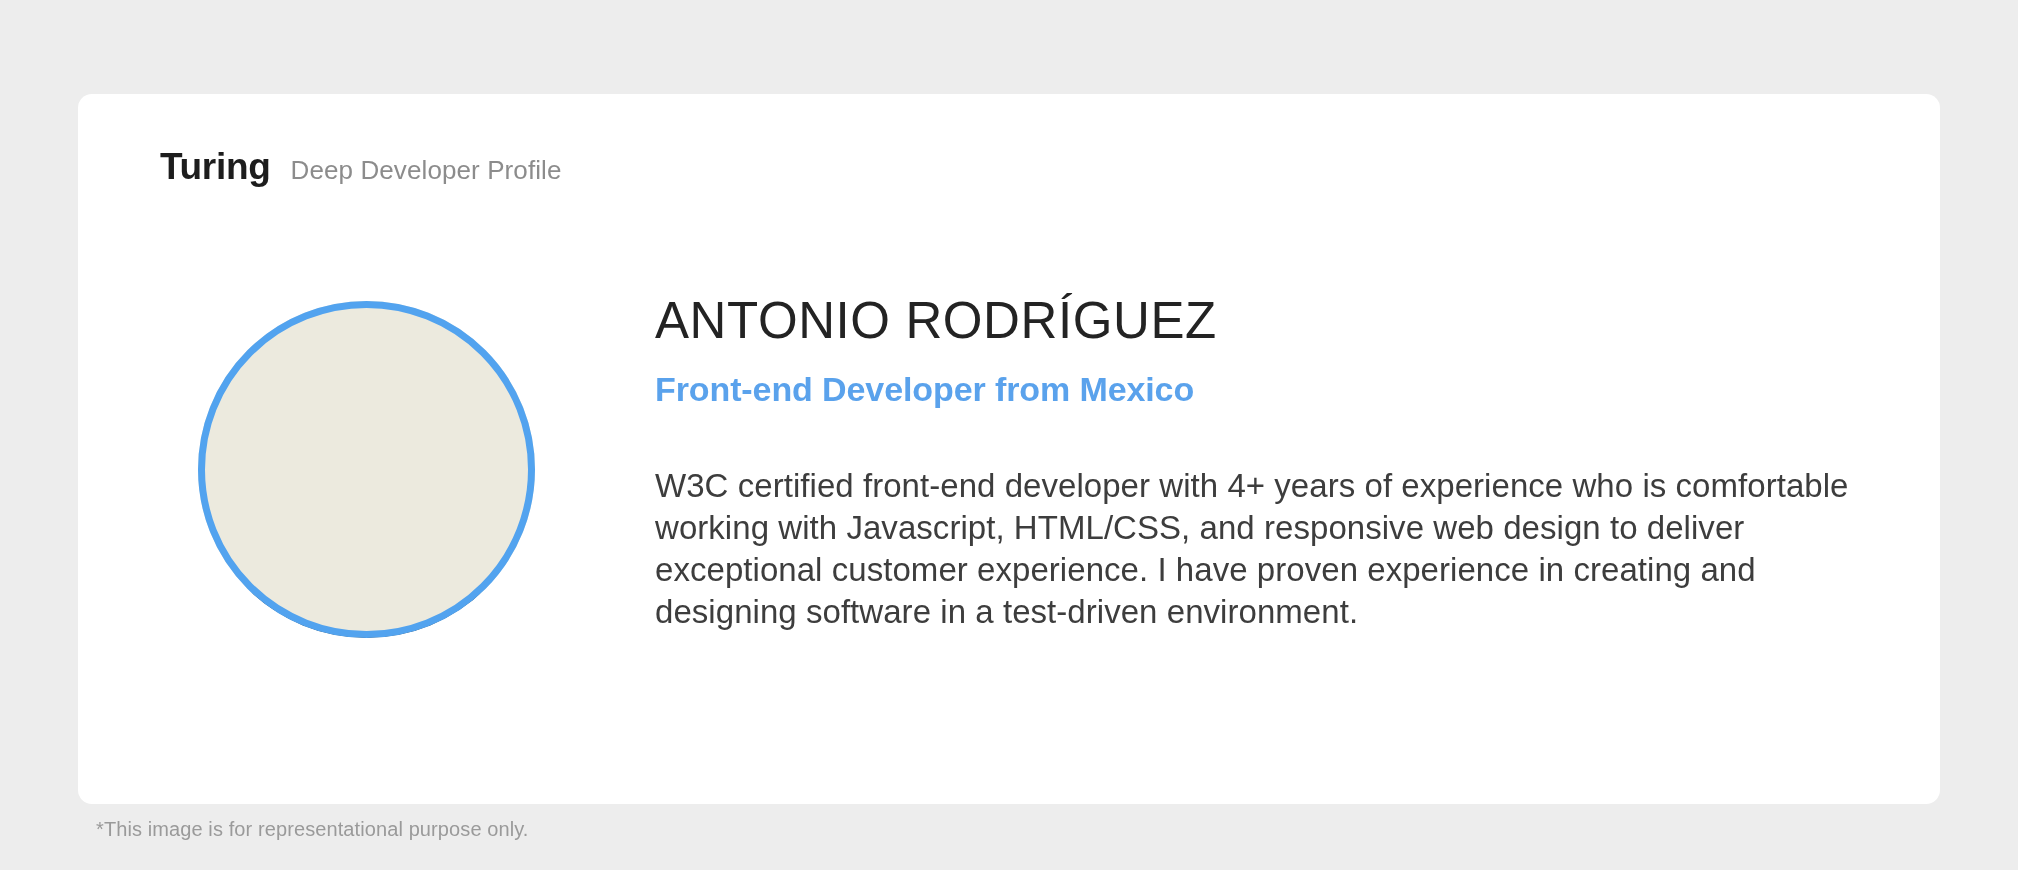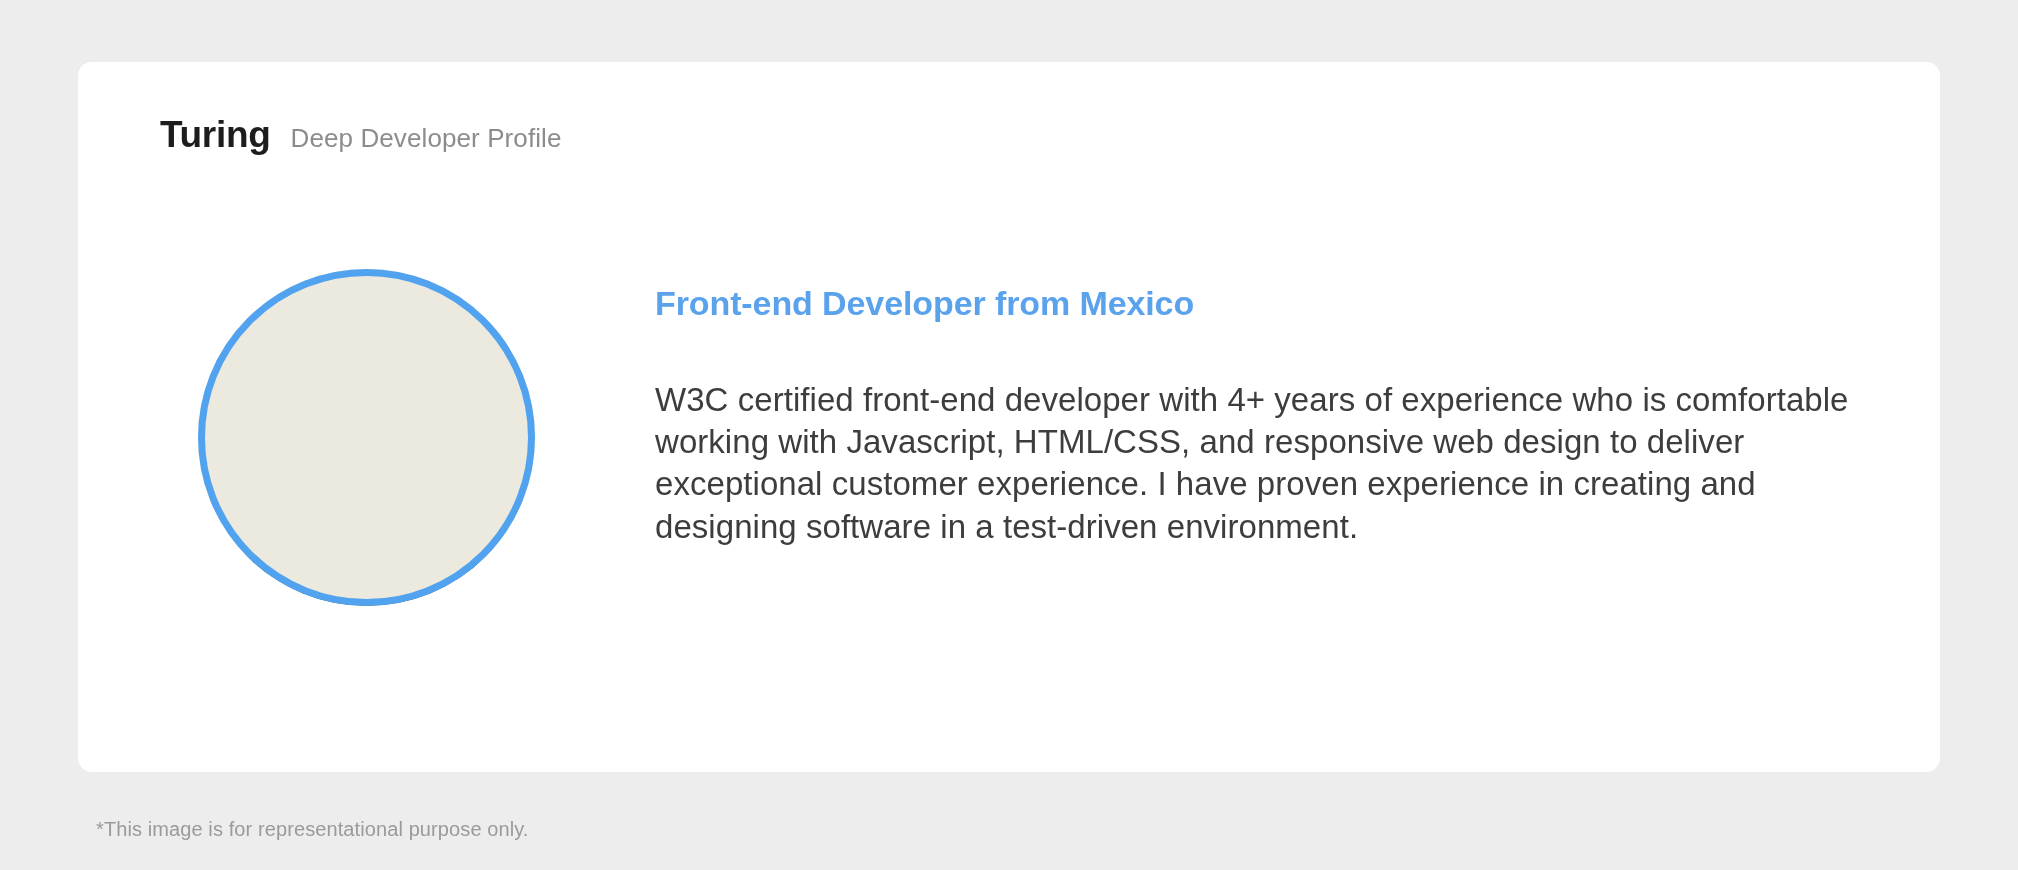--- a/index.html
+++ b/index.html
@@ -18,21 +18,21 @@
   .page {
     position: relative;
     width: 2018px;
     height: 870px;
   }
 
   
   .profile-card {
     position: absolute;
     left: 78px;
-    top: 62px;
+    top: 94px;
     width: 1862px;
     height: 710px;
     background: #ffffff;
     border-radius: 14px;
     box-sizing: border-box;
   }
 
   
   .card-header {
     position: absolute;
@@ -234,20 +234,21 @@
               <circle cx="200.6" cy="129.4" r="1.7" fill="#ffffff"></circle>
 
               <path d="M169 134 L163 157 C166 160 172 160 175 157 Z" fill="#b9815c" opacity="0.55"></path>
             </g>
           </svg>
         </div>
         <div class="avatar-ring"></div>
       </div>
 
       <div class="detail-col">
+        <h1 class="dev-name">ANTONIO RODRÍGUEZ</h1>
         <div class="dev-role">Front-end Developer from Mexico</div>
         <p class="dev-summary">W3C certified front-end developer with 4+ years of experience who is comfortable working with Javascript, HTML/CSS, and responsive web design to deliver exceptional customer experience. I have proven experience in creating and designing software in a test-driven environment.</p>
       </div>
 
     </div>
   </div>
 
   <div class="footnote">*This image is for representational purpose only.</div>
 
 </div>

